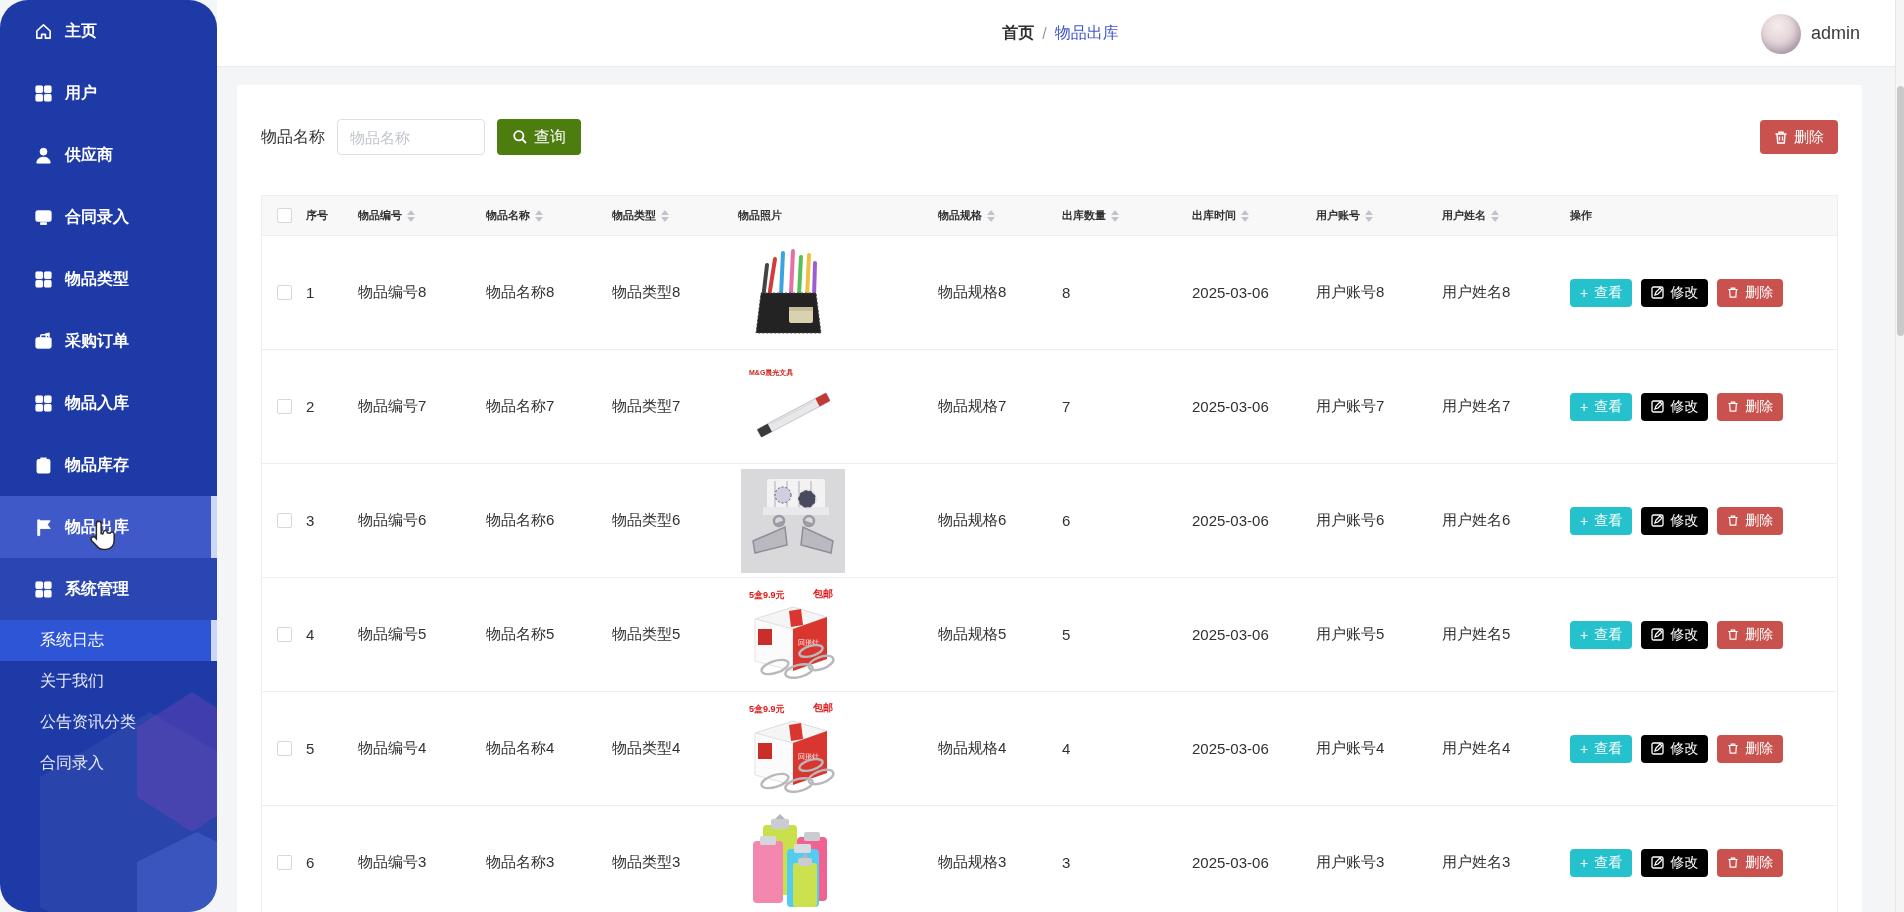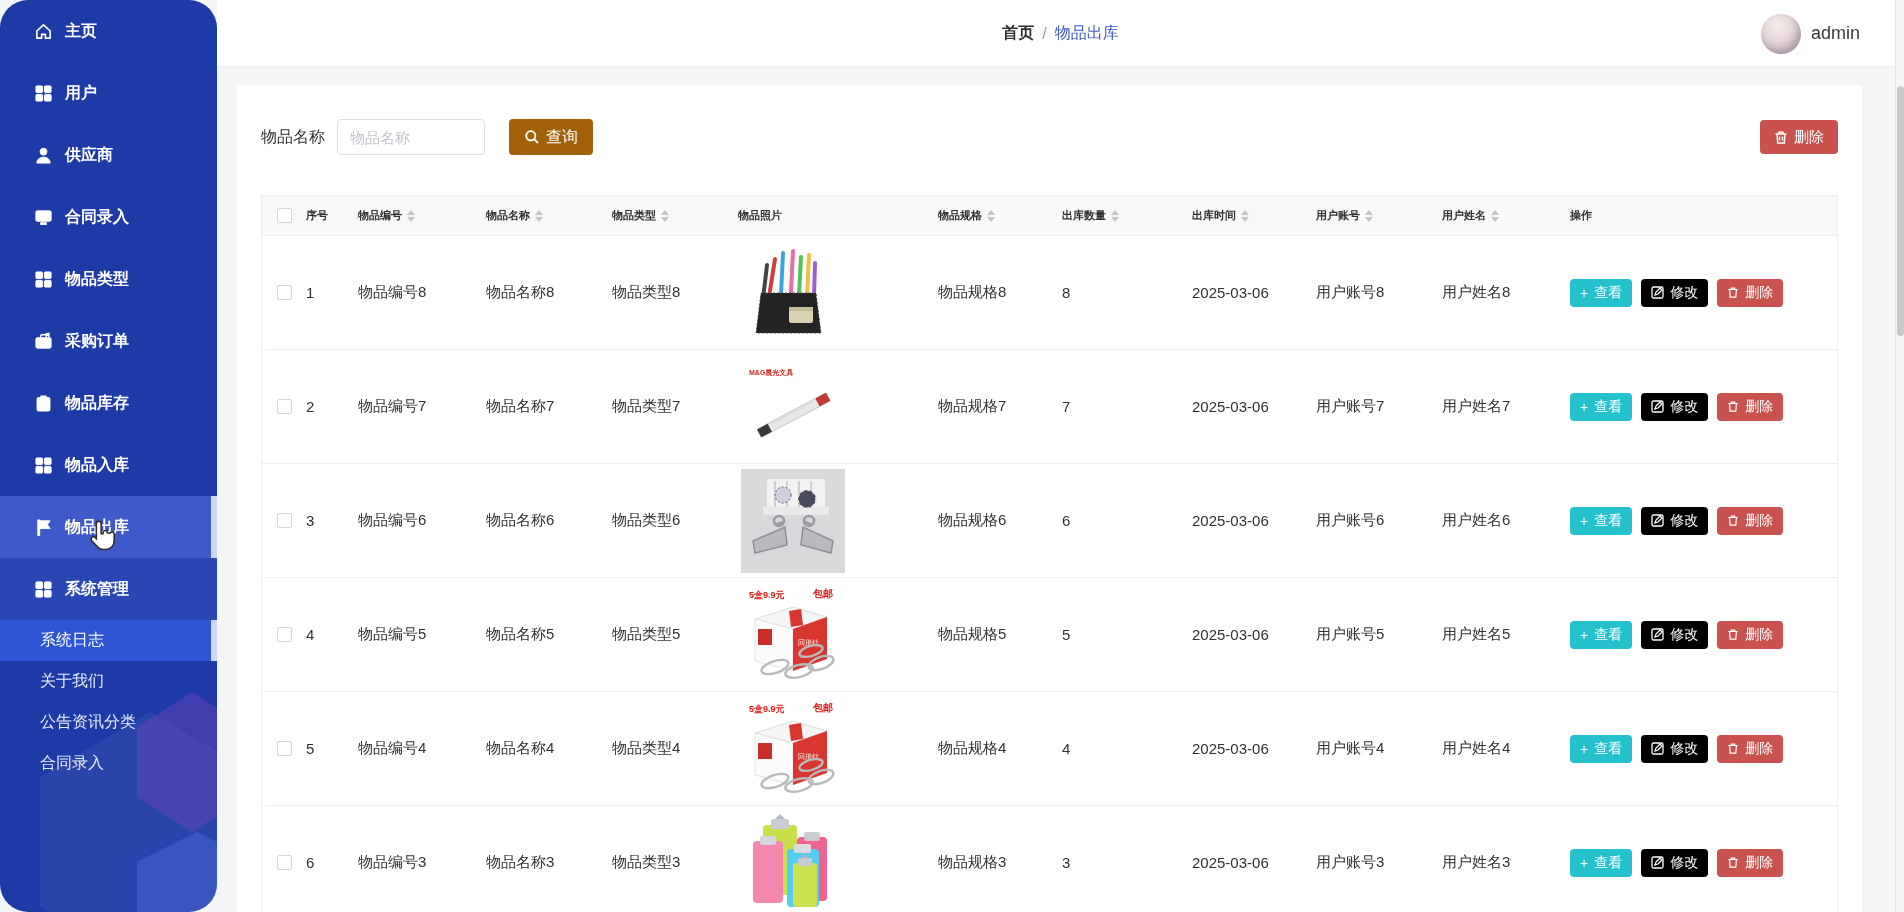--- a/index.html
+++ b/index.html
@@ -38,21 +38,21 @@
   .content { position:relative; flex:1; background:#f4f5f7; overflow:hidden; }
   .panel { position:absolute; left:20px; top:18px; width:1625px; min-height:980px; background:#fff; border-radius:4px; padding:34px 24px 0 24px; }
 
   
   .tool-row { display:flex; align-items:center; justify-content:space-between; }
   .search-group { display:flex; align-items:center; }
   .search-label { font-size:16px; color:#303133; margin-right:12px; }
   .search-input { width:148px; height:36px; border:1px solid #dcdfe6; border-radius:4px; padding:0 12px; font-size:15px; color:#303133; outline:none; font-family:inherit; }
   .search-input::placeholder { color:#c0c4cc; }
   .btn { display:inline-flex; align-items:center; justify-content:center; gap:6px; border:none; border-radius:4px; color:#fff; cursor:pointer; font-family:inherit; }
-  .btn-query { height:36px; padding:0 15px; font-size:16px; background:#a16207; margin-left:24px; }
+  .btn-query { height:36px; padding:0 15px; font-size:16px; background:#4d7c0f; margin-left:12px; }
   .btn-del-top { height:34px; padding:0 14px; font-size:15px; background:#c9524e; }
 
   
   .table { margin-top:40px; border:1px solid #ebeef5; border-bottom:none; }
   .trow { display:grid; grid-template-columns:44px 52px 128px 126px 126px 200px 124px 130px 124px 126px 128px 1fr; align-items:center; border-bottom:1px solid #ebeef5; }
   .thead { background:#f8f8f9; height:40px; }
   .th { display:flex; align-items:center; gap:5px; font-size:11px; font-weight:bold; color:#303133; padding-right:4px; }
   .td { font-size:15px; color:#303133; }
   .data-row { height:114px; background:#fff; }
   .cb-cell { display:flex; justify-content:center; }
@@ -133,37 +133,37 @@
         <svg viewBox="0 0 20 20">
             <rect x="2" y="6" width="16" height="11" rx="1.5"></rect>
             <path d="M7 6V4.5A1.5 1.5 0 0 1 8.5 3h3A1.5 1.5 0 0 1 13 4.5V6" fill="none" stroke="#fff" stroke-width="1.6"></path>
             <path d="M12 2l4-1v4z"></path>
           </svg>
       </span>
         <span>采购订单</span>
     </div>
     <div class="side-item">
       <span class="sicon">
-        <svg viewBox="0 0 20 20" fill="none" stroke="#fff" stroke-width="1.6">
-            <rect x="3.5" y="4" width="13" height="13.5" rx="1.5"></rect>
-            <path d="M7.5 4V2.5h5V4M6.5 8l7 6M13.5 8l-7 6"></path>
-          </svg>
-      </span>
-        <span>物品库存</span>
-    </div>
-    <div class="side-item">
-      <span class="sicon">
         <svg viewBox="0 0 20 20">
             <rect x="2" y="2" width="7" height="7" rx="1"></rect>
             <rect x="11" y="2" width="7" height="7" rx="1"></rect>
             <rect x="2" y="11" width="7" height="7" rx="1"></rect>
             <rect x="11" y="11" width="7" height="7" rx="1"></rect>
           </svg>
       </span>
         <span>物品入库</span>
+    </div>
+    <div class="side-item">
+      <span class="sicon">
+        <svg viewBox="0 0 20 20" fill="none" stroke="#fff" stroke-width="1.6">
+            <rect x="3.5" y="4" width="13" height="13.5" rx="1.5"></rect>
+            <path d="M7.5 4V2.5h5V4M6.5 8l7 6M13.5 8l-7 6"></path>
+          </svg>
+      </span>
+        <span>物品库存</span>
     </div>
     <div class="side-item active">
       <span class="sicon">
         <svg viewBox="0 0 20 20">
             <path d="M4 2h2v16.5H4z"></path>
             <path d="M6 3h11l-3 4 3 4H6z"></path>
           </svg>
       </span>
         <span>物品出库</span>
       <span class="edge"></span>

